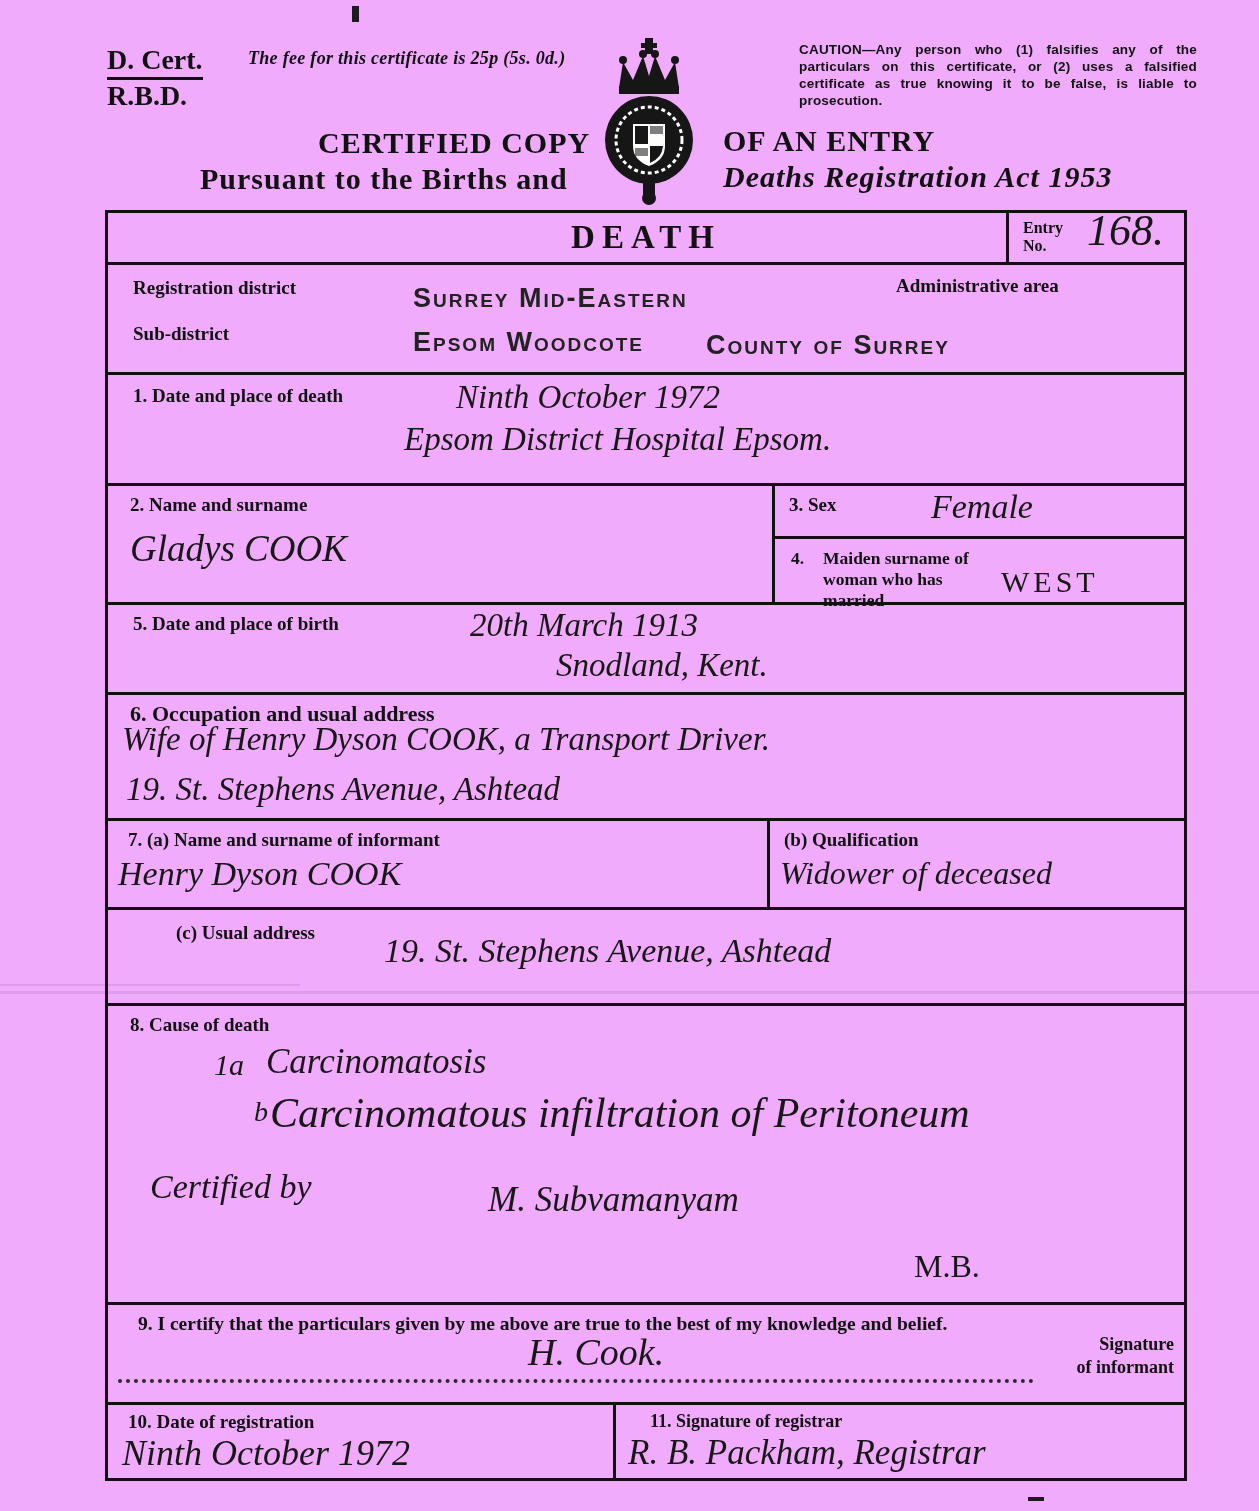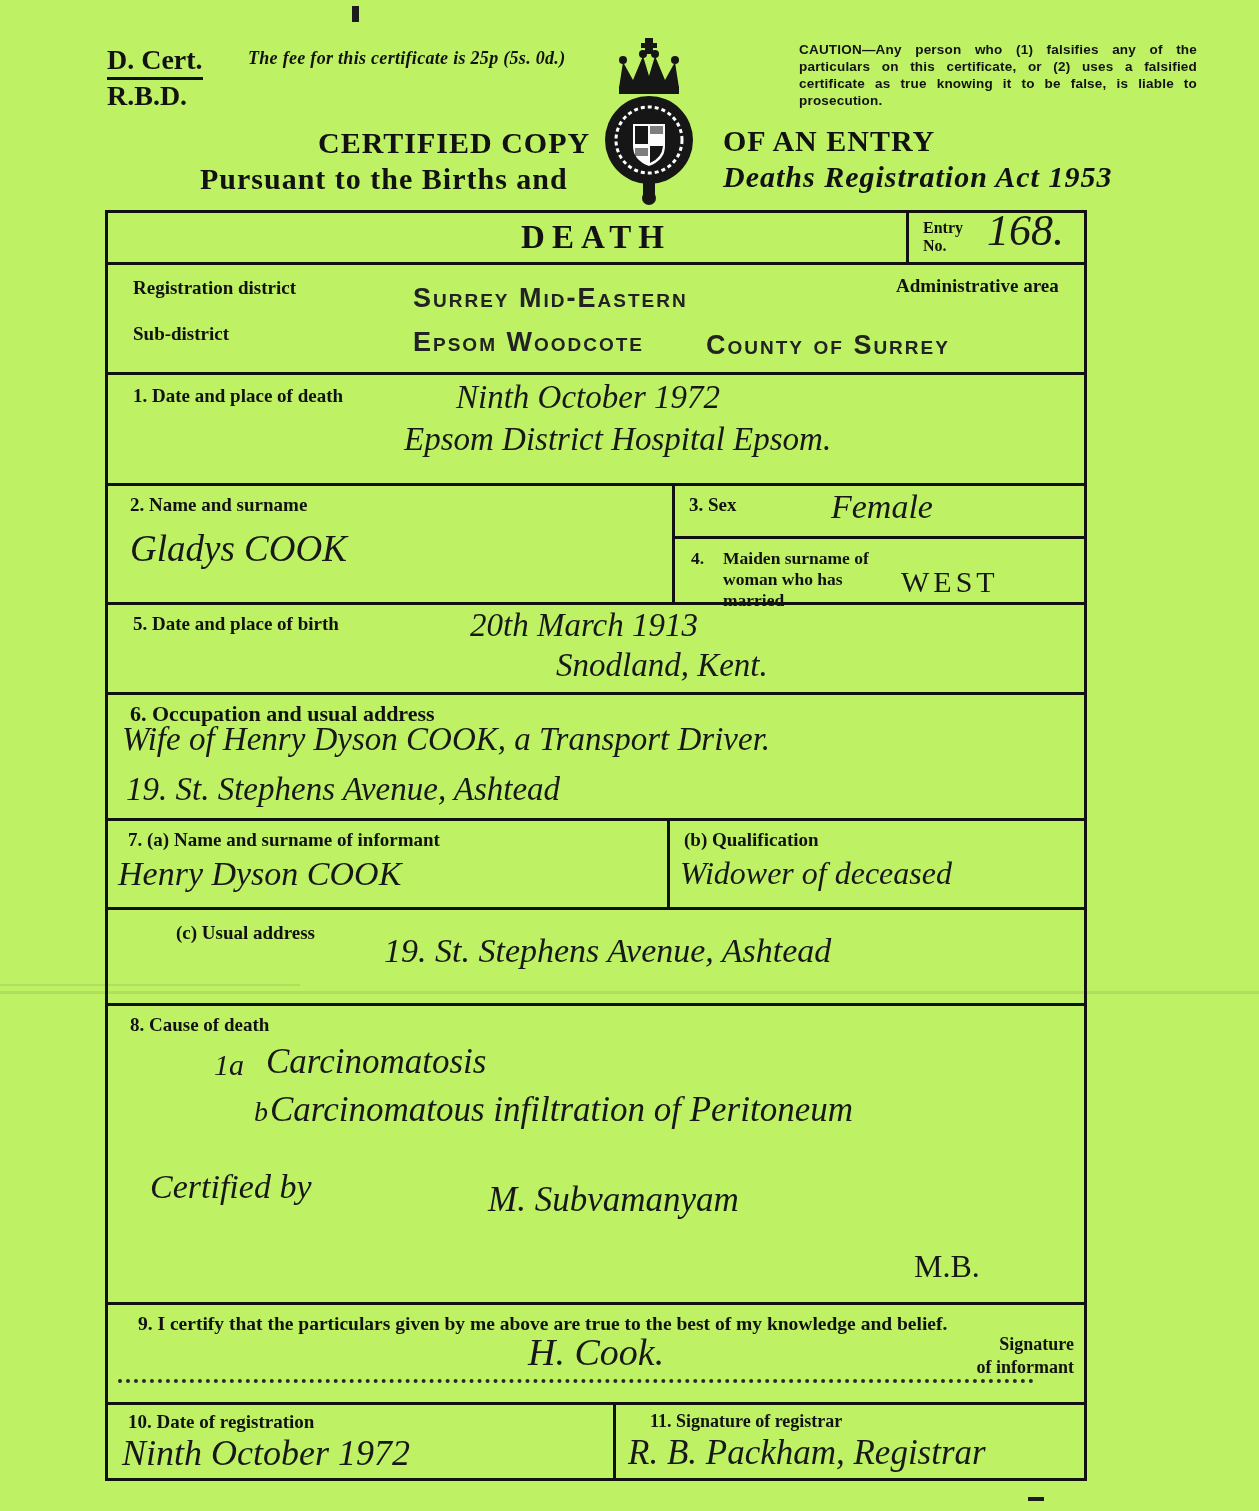--- a/index.html
+++ b/index.html
@@ -1,18 +1,18 @@
 <!DOCTYPE html>
 <html><head>
 <meta charset="utf-8">
 <style>
   html,body { margin:0; padding:0; background:#ffffff; }
   .page {
     position:relative; width:1259px; height:1511px;
-    background:#bef264; overflow:hidden;
+    background:#f0abfc; overflow:hidden;
     font-family:"Liberation Serif", serif; color:#121212;
   }
   
   .hd-code { position:absolute; left:107px; top:44px; font-weight:bold; font-size:28px; line-height:1.15; }
   .hd-code .l1 { display:inline-block; border-bottom:3px solid #111; padding-bottom:1px; }
   .hd-code .l2 { display:block; }
   .fee { position:absolute; left:248px; top:48px; font-size:18px; font-weight:bold; font-style:italic; letter-spacing:0.3px; }
   .caution {
     position:absolute; left:799px; top:42px; width:398px;
     font-family:"Liberation Sans", sans-serif; font-weight:bold;
@@ -20,21 +20,21 @@
   }
   .crest { position:absolute; left:595px; top:36px; width:108px; height:170px; }
   .big-title { position:absolute; font-size:30px; font-weight:bold; letter-spacing:1px; white-space:nowrap; }
   .t-cc  { left:318px; top:126px; }
   .t-pb  { left:200px; top:162px; }
   .t-oe  { left:723px; top:124px; }
   .t-dr  { left:723px; top:160px;font-style:italic; }
 
   
   .cert {
-    position:absolute; left:105px; top:210px; width:982px; height:1271px;
+    position:absolute; left:105px; top:210px; width:1082px; height:1271px;
     border:3px solid #111; box-sizing:border-box;
     display:flex; flex-direction:column; background:transparent;
   }
   .row { position:relative; box-sizing:border-box; border-bottom:3px solid #111; flex:0 0 auto; }
   .row.last { border-bottom:none; flex:1 1 auto; }
   .lbl { font-weight:bold; font-size:19px; white-space:nowrap; }
   .abs { position:absolute; }
   .hand {
     font-family: cursive;
     font-style: italic; color:#181818; white-space:nowrap; line-height:1;
@@ -207,21 +207,21 @@
     <div class="row r-s7c">
       <div class="abs lbl" style="left:68px; top:12px;">(c) Usual address</div>
       <div class="abs hand" style="left:276px; top:24px; font-size:34px;">19. St. Stephens Avenue, Ashtead</div>
     </div>
 
     <div class="row r-s8">
       <div class="abs lbl" style="left:22px; top:8px;">8.  Cause of death</div>
       <div class="abs hand" style="left:106px; top:44px; font-size:30px;">1a</div>
       <div class="abs hand" style="left:158px; top:38px; font-size:35px;">Carcinomatosis</div>
       <div class="abs hand" style="left:146px; top:92px; font-size:28px;">b</div>
-      <div class="abs hand" style="left:162px; top:86px; font-size:35px;">Carcinomatous infiltration of Peritoneum</div>
+      <div class="abs hand" style="left:162px; top:86px; font-size:42px;">Carcinomatous infiltration of Peritoneum</div>
       <div class="abs hand" style="left:42px; top:164px; font-size:34px;">Certified by</div>
       <div class="abs hand" style="left:380px; top:176px; font-size:35px;">M. Subvamanyam</div>
       <div class="abs hand" style="left:806px; top:244px; font-size:32px; font-style:normal;">M.B.</div>
     </div>
 
     <div class="row r-s9">
       <div class="abs lbl" style="left:30px; top:8px; font-size:19.5px;">9.  I certify that the particulars given by me above are true to the best of my knowledge and belief.</div>
       <div class="dotline"></div>
       <div class="abs hand" style="left:420px; top:28px; font-size:38px;">H. Cook.</div>
       <div class="sig-lbl">

